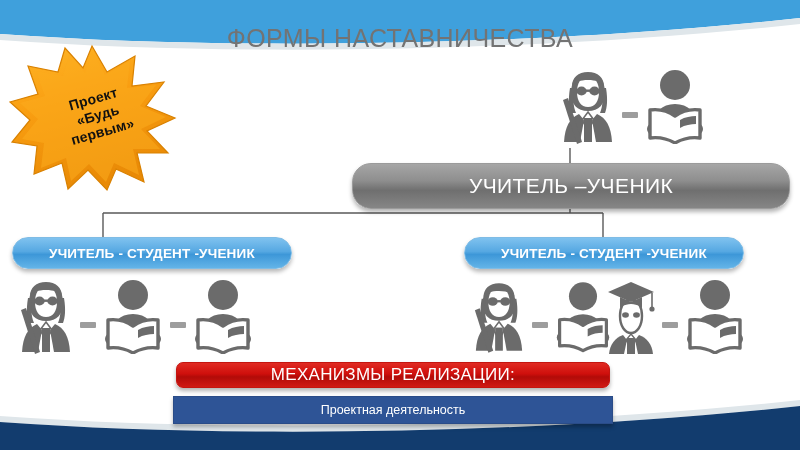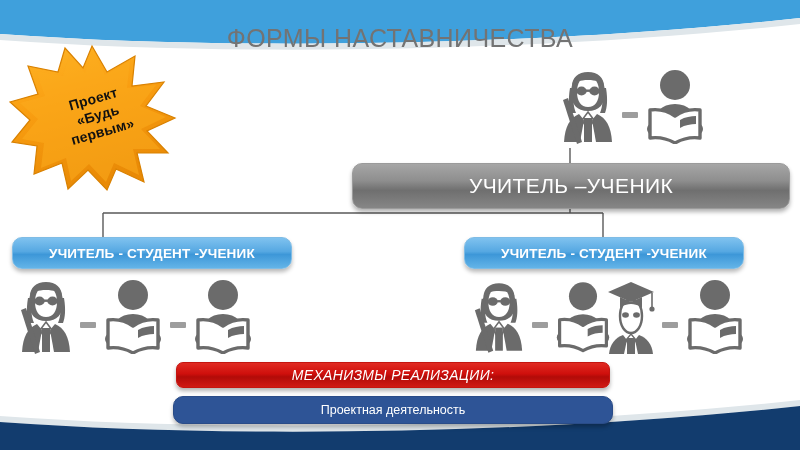--- a/index.html
+++ b/index.html
@@ -38,21 +38,21 @@
   #callout-text{
     position:absolute;left:24px;top:10px;width:330px;height:80px;
     display:flex;align-items:center;justify-content:center;
     font-size:10.5px;color:#2b2b2b;line-height:1.45;text-align:center;
   }
 
   
   #connectors{position:absolute;left:0;top:0;width:800px;height:450px;pointer-events:none;}
 
   
-  .bar{position:absolute;border-radius:10px;display:flex;align-items:center;justify-content:center;}
+  .bar{position:absolute;border-radius:19px;display:flex;align-items:center;justify-content:center;}
   .bar span{color:#fff;white-space:nowrap;}
 
   #bar-gray{
     left:352px;top:163px;width:436px;height:44px;
     background:linear-gradient(180deg,#a6a6a6 0%,#8e8e8e 38%,#6f6f6f 60%,#868686 100%);
     border:1px solid #9b9b9b;box-shadow:0 3px 4px rgba(0,0,0,.30);
   }
   #bar-gray span{font-size:21px;letter-spacing:.4px;}
 
   .bar-blue{
@@ -62,26 +62,26 @@
   }
   #bar-blue-left{left:12px;}
   #bar-blue-right{left:464px;}
   .bar-blue span{font-size:13.5px;letter-spacing:.2px;}
 
   #bar-red{
     left:176px;top:362px;width:432px;height:24px;
     background:linear-gradient(180deg,#e02a22 0%,#cf0f0c 45%,#b20b08 58%,#d01914 100%);
     border:1px solid #c41510;box-shadow:0 3px 4px rgba(0,0,0,.30);border-radius:7px;
   }
-  #bar-red span{font-size:14px;letter-spacing:.3px;font-style:italic;}
+  #bar-red span{font-size:17px;letter-spacing:.3px;}
 
   #bar-navy{
     left:173px;top:396px;width:438px;height:26px;
     background:#2e5496;border:1px solid #2a4c88;
-    box-shadow:0 3px 4px rgba(0,0,0,.28);border-radius:10px;
+    box-shadow:0 3px 4px rgba(0,0,0,.28);border-radius:0;
   }
   #bar-navy span{font-size:12.5px;}
 
   
   .figgroup{position:absolute;display:flex;align-items:flex-end;}
   .fig{display:block;}
   .dash{width:16px;height:6px;background:#9d9d9d;border-radius:1px;margin:0 6px 26px 6px;}
 
   #group-top{left:560px;top:68px;}
   #group-left{left:18px;top:278px;}

